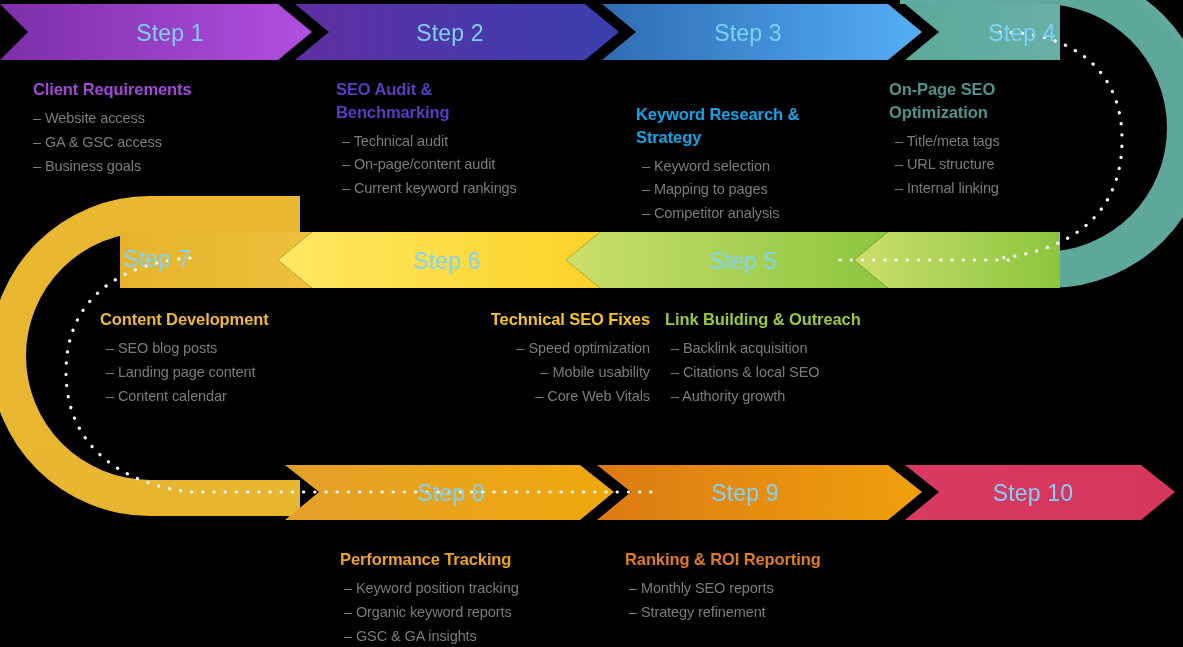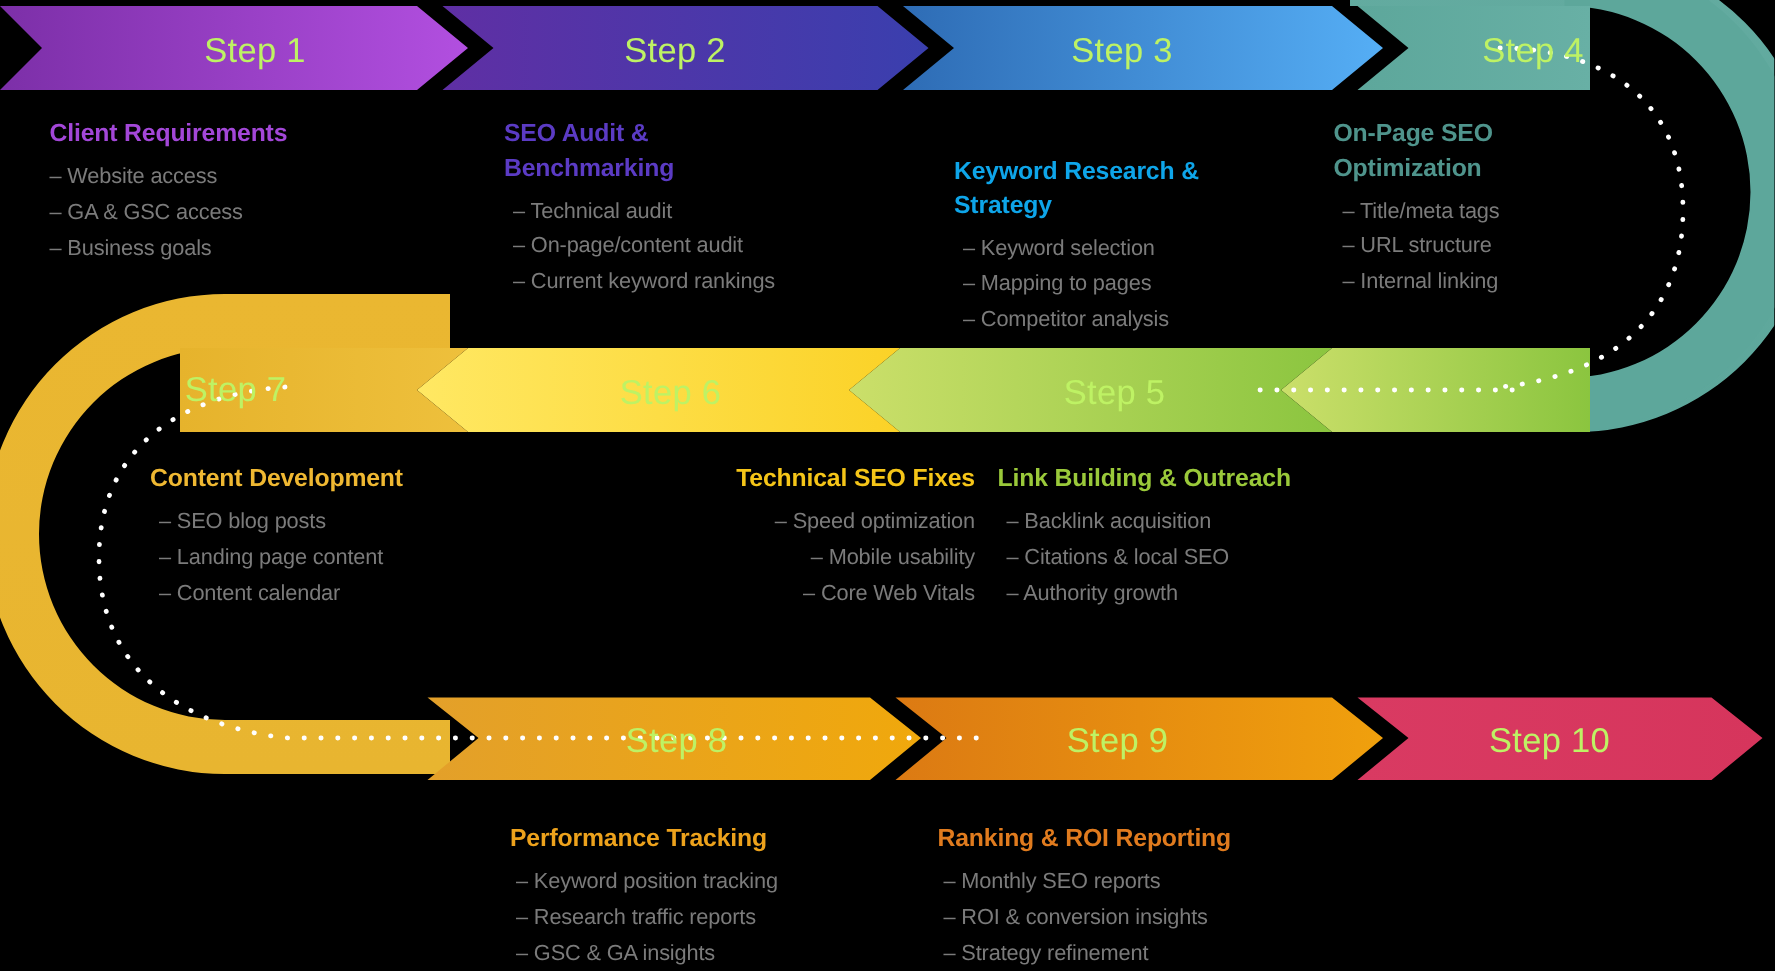--- a/index.html
+++ b/index.html
@@ -21,21 +21,21 @@
     background: #000000;
   }
   svg#bands {
     position: absolute;
     left: 0; top: 0;
     width: 1183px; height: 647px;
     display: block;
   }
   .step-label {
     position: absolute;
-    color: #bef264;
+    color: #7dd3fc;
     font-size: 23px;
     font-weight: 400;
     letter-spacing: 0.2px;
     text-align: center;
     white-space: nowrap;
     pointer-events: none;
   }
   .card {
     position: absolute;
   }
@@ -220,28 +220,27 @@
       <li>Backlink acquisition</li>
       <li>Citations &amp; local SEO</li>
       <li>Authority growth</li>
     </ul>
   </div>
 
   <div class="card" style="left:340px; top:548px; width:290px;">
     <h3 style="color:#eda21c;">Performance Tracking</h3>
     <ul style="padding-left:4px;">
       <li>Keyword position tracking</li>
-      <li>Research traffic reports</li>
+      <li>Organic keyword reports</li>
       <li>GSC &amp; GA insights</li>
     </ul>
   </div>
 
   <div class="card" style="left:625px; top:548px; width:290px;">
     <h3 style="color:#e07b1e;">Ranking &amp; ROI Reporting</h3>
     <ul style="padding-left:4px;">
       <li>Monthly SEO reports</li>
-      <li>ROI &amp; conversion insights</li>
       <li>Strategy refinement</li>
     </ul>
   </div>
 
 
 </div>
 
 </body></html>

